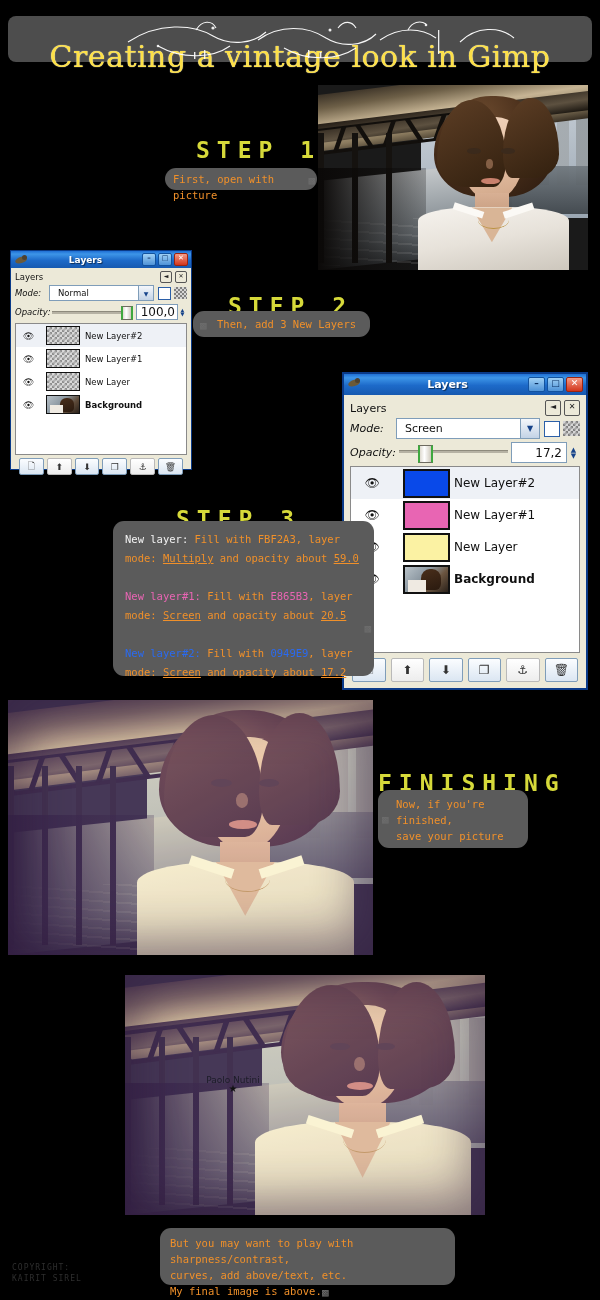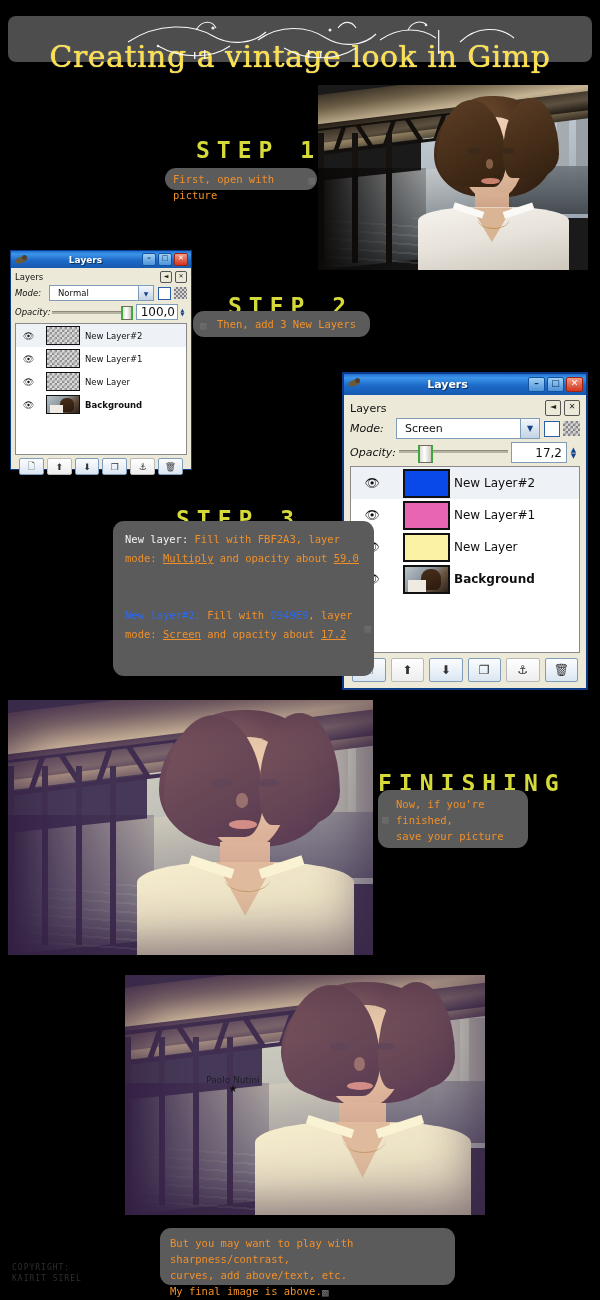--- a/index.html
+++ b/index.html
@@ -438,20 +438,29 @@
   <div>
     <span class="w">New layer:</span>
     <span>Fill with</span>
     <span>FBF2A3</span><span>,</span>
     <span>layer mode:</span>
     <span class="u">Multiply</span>
     <span>and opacity about</span>
     <span class="u">59.0</span>
   </div>
   <div style="height:19px;"></div>
+  <div>
+    <span class="pink">New layer#1:</span>
+    <span>Fill with</span>
+    <span class="pink">E865B3</span><span>,</span>
+    <span>layer mode:</span>
+    <span class="u">Screen</span>
+    <span>and opacity about</span>
+    <span class="u">20.5</span>
+  </div>
   <div style="height:19px;"></div>
   <div>
     <span class="blue">New layer#2:</span>
     <span>Fill with</span>
     <span class="blue">0949E9</span><span>,</span>
     <span>layer mode:</span>
     <span class="u">Screen</span>
     <span>and opacity about</span>
     <span class="u">17.2</span>
   </div>

